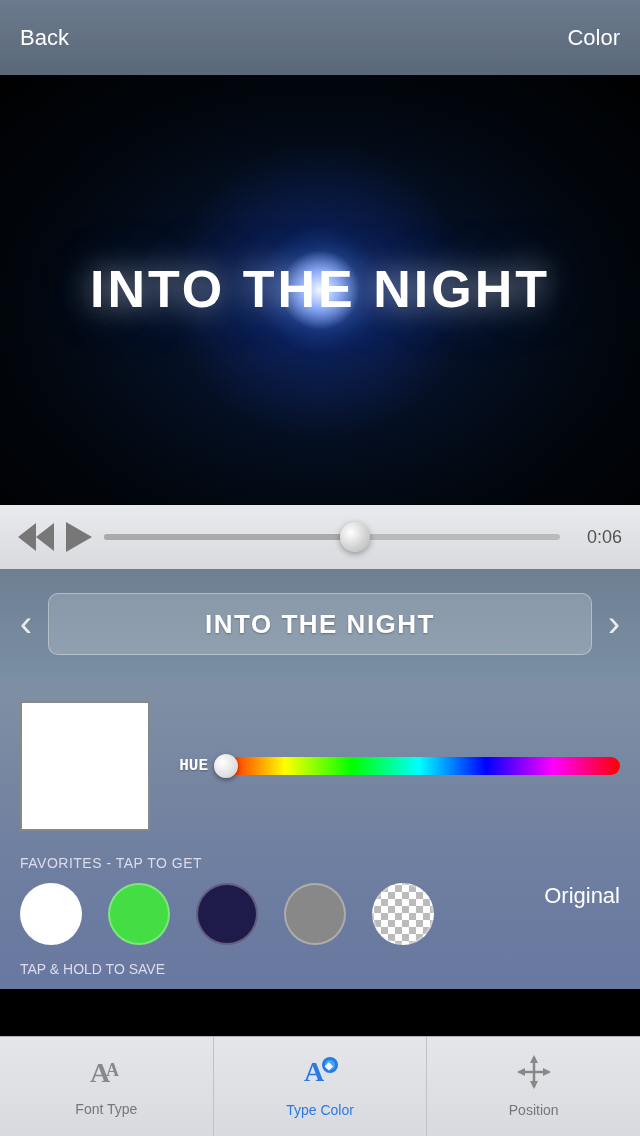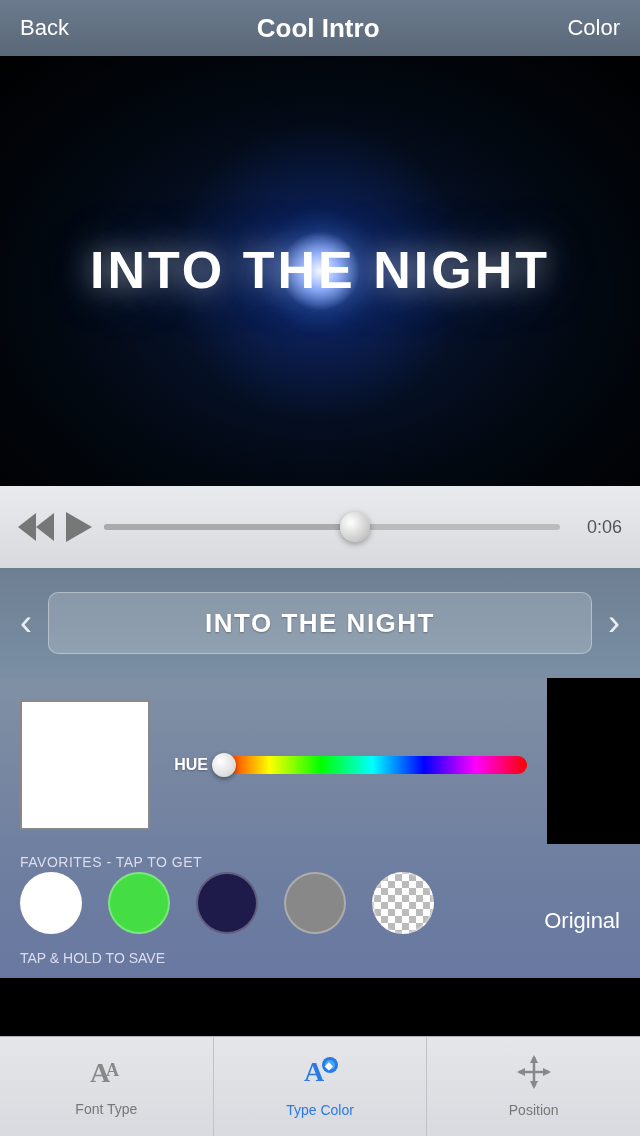--- a/index.html
+++ b/index.html
@@ -7,21 +7,21 @@
       width: 640px;
       height: 1136px;
       font-family: -apple-system, 'Helvetica Neue', Arial, sans-serif;
       overflow: hidden;
       background: #000;
     }
 
     
     #nav-bar {
       width: 640px;
-      height: 56px;
+      height: 75px;
       background: linear-gradient(180deg, #6b7a8d 0%, #5a6878 100%);
       display: flex;
       align-items: center;
       justify-content: space-between;
       padding: 0 20px;
     }
     #nav-bar .nav-btn {
       color: #fff;
       font-size: 22px;
       font-weight: 400;
@@ -72,21 +72,21 @@
       letter-spacing: 3px;
       text-shadow: 0 0 30px rgba(255,255,255,0.6), 0 0 60px rgba(100,150,255,0.4);
       position: relative;
       z-index: 2;
       line-height: 1.15;
     }
 
     
     #playback-bar {
       width: 640px;
-      height: 82px;
+      height: 64px;
       background: linear-gradient(180deg, #e8eaed 0%, #d8dadd 100%);
       display: flex;
       align-items: center;
       padding: 0 18px;
       gap: 12px;
     }
     .pb-btn {
       cursor: pointer;
       display: flex;
       align-items: center;
@@ -161,23 +161,24 @@
     #text-input-box span {
       color: #fff;
       font-size: 26px;
       font-weight: 700;
       letter-spacing: 1.5px;
       text-shadow: 0 1px 2px rgba(0,0,0,0.3);
     }
 
     
     #color-section {
-      width: 547px;
+      width: 640px;
       background: linear-gradient(180deg, #8090a4 0%, #7080a0 100%);
       padding: 18px 20px 14px 20px;
+      font-family: Liberation Mono, monospace;
     }
     #color-main-row {
       display: flex;
       gap: 16px;
     }
     #color-preview-box {
       width: 130px;
       height: 130px;
       background: #fff;
       border: 2.5px solid #888;
@@ -235,26 +236,26 @@
 
     
     #favorites-section {
       padding: 10px 20px 12px 20px;
       background: linear-gradient(180deg, #7080a0 0%, #6878a0 100%);
     }
     #favorites-label {
       color: #dde;
       font-size: 14px;
       font-weight: 500;
-      margin-bottom: 2px;
+      margin-bottom: 12px;
       letter-spacing: 0.5px;
     }
     #favorites-row {
       display: flex;
-      align-items: flex-end;
+      align-items: flex-start;
       gap: 26px;
     }
     .fav-swatch {
       width: 62px;
       height: 62px;
       border-radius: 50%;
       cursor: pointer;
       border: 2px solid rgba(255,255,255,0.3);
       flex-shrink: 0;
     }
@@ -319,21 +320,20 @@
     .tab-label.active { color: #2a7ae4; }
     .font-type-icon { font-size: 28px; color: #888; font-weight: 400; font-style: normal; }
     .font-color-icon { font-size: 28px; color: #2a7ae4; }
     .position-icon { font-size: 28px; color: #888; }
   </style>
 </head>
 <body>
 
 <div id="nav-bar">
   <span class="nav-btn">Back</span>
-  <span class="nav-title">Cool Intro</span>
   <span class="nav-btn">Color</span>
 </div>
 
 <div id="video-preview">
   <div class="star-glow"></div>
   <div class="center-glow"></div>
   <div class="preview-text">INTO THE NIGHT</div>
 </div>
 
 <div id="playback-bar">

